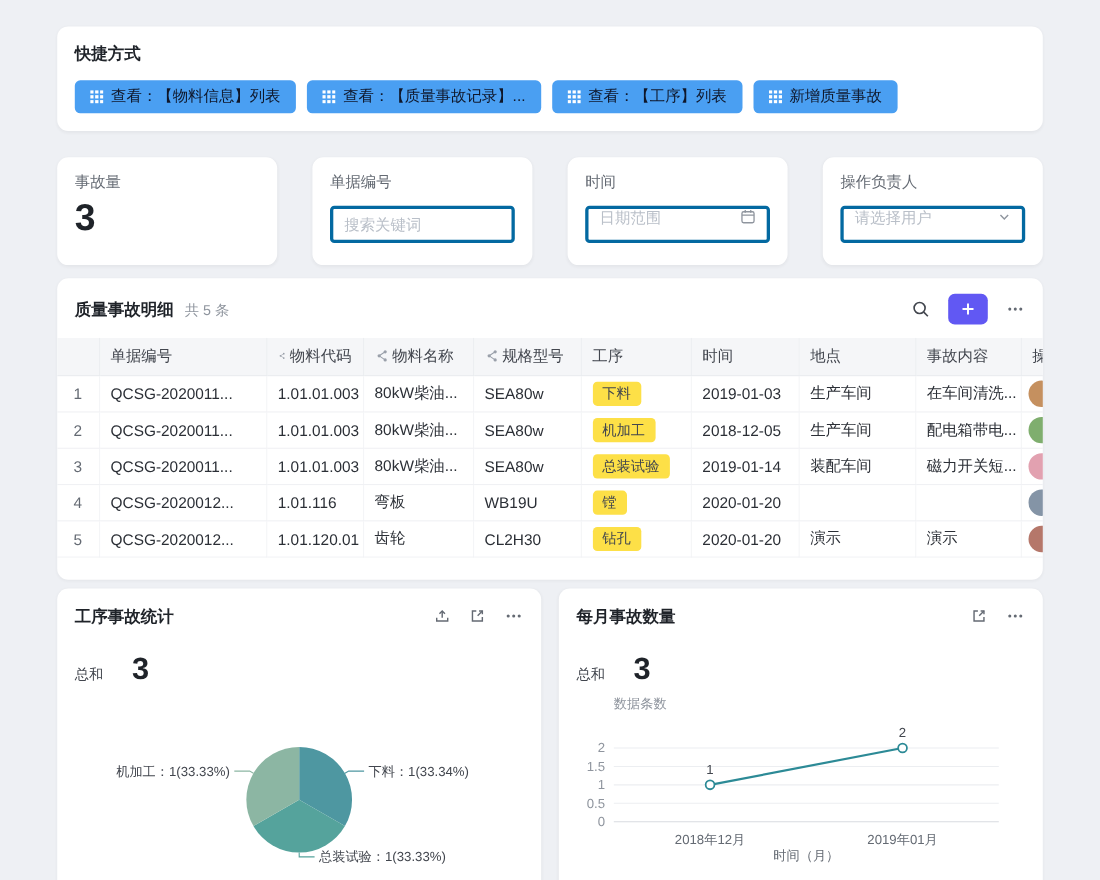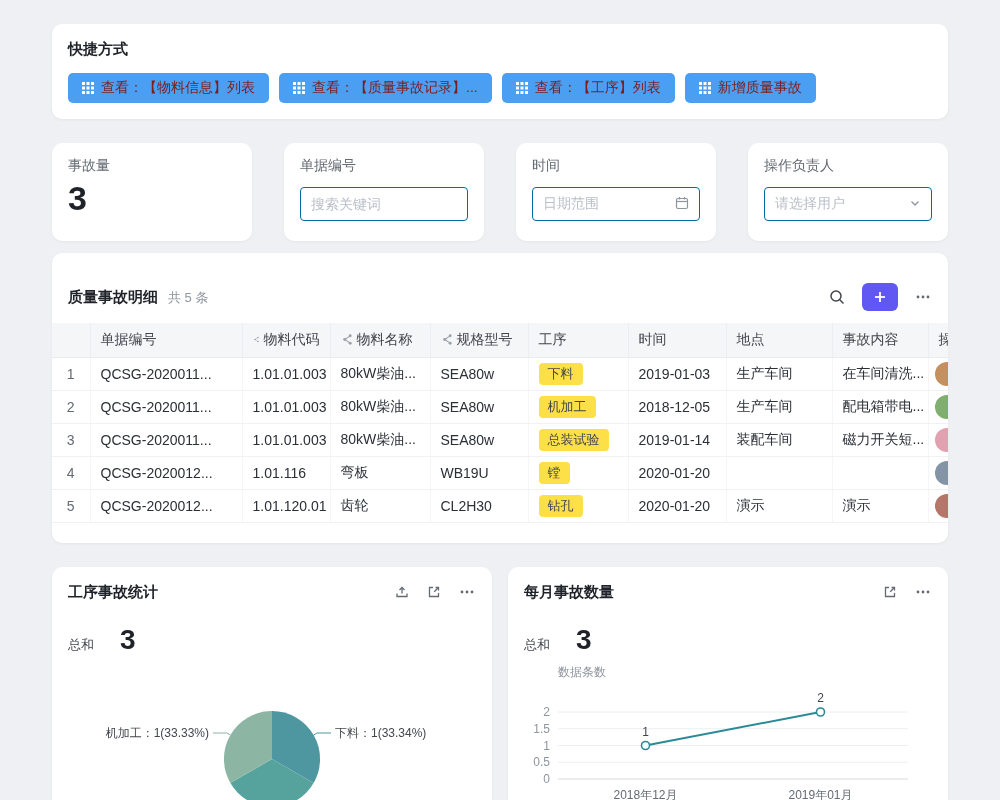--- a/index.html
+++ b/index.html
@@ -5,35 +5,35 @@
   *{box-sizing:border-box;margin:0;padding:0}
   html,body{width:1000px;height:800px;overflow:hidden}
   body{background:#eef0f4;font-family:"Liberation Sans","DejaVu Sans",sans-serif;color:#1f2329}
   .page{width:1000px;height:800px;padding:24px 52px 0;overflow:hidden}
   .card{background:#fff;border-radius:10px;box-shadow:0 1px 3px rgba(31,35,41,.05)}
   .card-title{font-size:15px;font-weight:700;color:#1f2329}
 
   
   .shortcuts-card{padding:16px;margin-bottom:24px}
   .btn-row{display:flex;gap:10px;margin-top:14px}
-  .sc-btn{display:inline-flex;align-items:center;gap:7px;height:30px;padding:0 14px;background:#4a9ff2;color:#7f1d1d;font-size:14px;font-weight:500;border:none;border-radius:5px;cursor:pointer;white-space:nowrap}
+  .sc-btn{display:inline-flex;align-items:center;gap:7px;height:30px;padding:0 14px;background:#4a9ff2;color:#0f172a;font-size:14px;font-weight:500;border:none;border-radius:5px;cursor:pointer;white-space:nowrap}
 
   
   .filter-row{display:flex;gap:32px;margin-bottom:12px}
   .filter-card{flex:1;padding:14px 16px;height:98px}
   .filter-label{font-size:14px;color:#646a73}
   .stat-number{font-size:34px;font-weight:700;margin-top:4px;color:#1f2329}
-  .filter-input{margin-top:12px;width:100%;height:34px;border:1px solid #0369a1;border-radius:4px;padding:0 10px;font-size:14px;background:#fff}
+  .filter-input{margin-top:12px;width:100%;height:34px;border:3px solid #0369a1;border-radius:4px;padding:0 10px;font-size:14px;background:#fff}
   input.filter-input{display:block;color:#1f2329}
   input.filter-input::placeholder{color:#b9bfc8}
-  .fake-input{display:flex;align-items:center;justify-content:space-between;cursor:pointer}
+  .fake-input{display:flex;justify-content:space-between;cursor:pointer}
   .fake-ph{color:#b9bfc8;font-size:14px}
 
   
-  .table-card{margin-bottom:24px;padding-top:30px;padding-bottom:20px}
+  .table-card{margin-bottom:8px;padding-top:14px;padding-bottom:20px}
   .tc-head{display:flex;justify-content:space-between;align-items:center;padding:0 16px 12px}
   .tc-title-wrap{display:flex;align-items:baseline}
   .count-text{font-size:13px;color:#8f959e;margin-left:10px}
   .tc-actions{display:flex;align-items:center;gap:16px}
   .icon-btn{background:none;border:none;cursor:pointer;display:flex;align-items:center;padding:0}
   .plus-btn{width:36px;height:28px;border:none;border-radius:6px;background:#6158f3;display:flex;align-items:center;justify-content:center;cursor:pointer}
   .table-wrap{overflow:hidden;width:100%}
   table{border-collapse:collapse;table-layout:fixed;width:916px;font-size:14px}
   thead th{background:#f5f6f8;height:34px;font-weight:400;color:#42464e;text-align:left;padding:0 10px;border-bottom:1px solid #e9ebef;border-right:1px solid #eceef1;white-space:nowrap;overflow:hidden}
   thead th:last-child{border-right:none}

